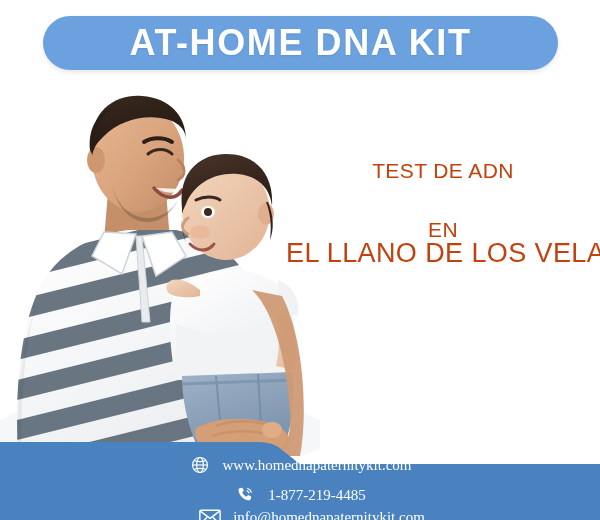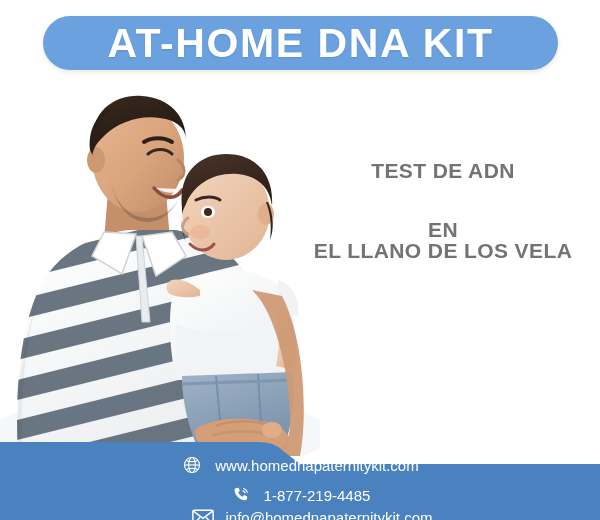--- a/index.html
+++ b/index.html
@@ -25,21 +25,21 @@
     height: 54px;
     background: #6aa1de;
     border-radius: 27px;
     box-shadow: 0 2px 5px rgba(0,0,0,0.10);
     display: flex;
     align-items: center;
     justify-content: center;
   }
   .header-title {
     color: #ffffff;
-    font-size: 41px;
+    font-size: 36px;
     font-weight: 700;
     letter-spacing: 1.6px;
     line-height: 1;
     white-space: nowrap;
     text-shadow: 0 1px 2px rgba(0,0,0,0.10);
   }
 
   
   .photo {
     position: absolute;
@@ -53,30 +53,30 @@
 
   
   .headline-block {
     position: absolute;
     left: 286px;
     top: 160px;
     width: 314px;
     text-align: center;
   }
   .headline-line {
-    color: #737373;
-    font-weight: 700;
+    color: #c2410c;
+    font-weight: 400;
     font-size: 21px;
     letter-spacing: 0.4px;
     line-height: 1;
     white-space: nowrap;
   }
   .headline-line.l1 { margin-bottom: 38px; }
   .headline-line.l2 { }
-  .headline-line.l3 { font-size: 21px; }
+  .headline-line.l3 { font-size: 27px; }
 
   
   .footer {
     position: absolute;
     left: 0;
     top: 430px;
     width: 600px;
     height: 90px;
   }
   .footer-shape {
@@ -107,20 +107,21 @@
   }
   .footer-row.row-bottom {
     left: 0; right: 0;
     top: 54px;
     justify-content: center;
     flex-direction: column;
   }
   .fgroup {
     display: flex;
     align-items: center;
+    font-family: Liberation Serif, serif;
   }
   .fgroup + .fgroup { margin-left: 24px; }
   .ficon {
     display: inline-flex;
     align-items: center;
     justify-content: center;
     width: 22px;
     height: 22px;
     margin-right: 12px;
     flex: none;

